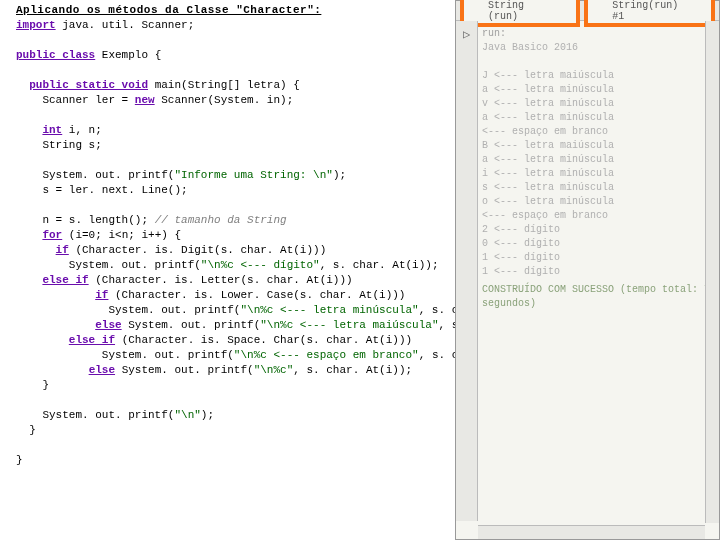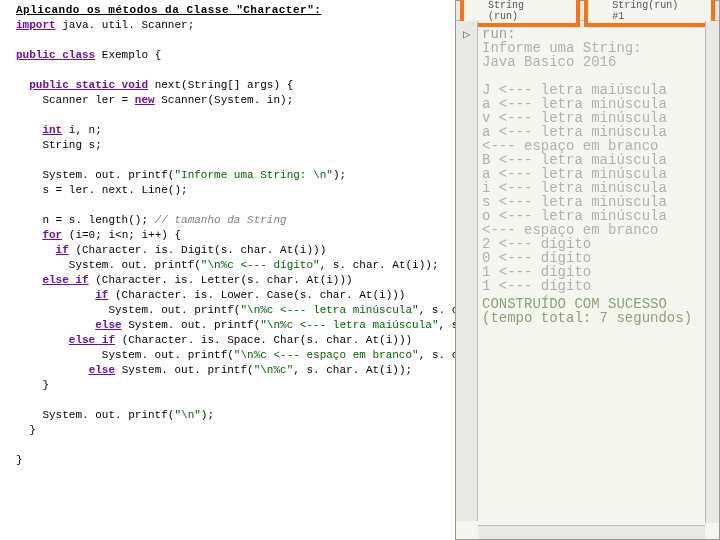--- a/index.html
+++ b/index.html
@@ -79,21 +79,21 @@
     font-size: 12px;
   }
   .right-pane .content {
     position: absolute;
     left: 22px;
     top: 20px;
     right: 0;
     padding: 6px 4px;
     color: #b0b0b0;
     font-family: "Courier New", monospace;
-    font-size: 14px;
+    font-size: 10px;
     line-height: 14px;
   }
   .right-pane .content .run { color: #a0a0a0; }
   .right-pane .footer {
     color: #8aa27a;
     margin-top: 4px;
   }
   .scrollbar-v {
     position: absolute;
     right: 0;
@@ -115,21 +115,21 @@
 </style>
 </head>
 <body>
 
 <div class="left-pane">
   <div class="title">Aplicando os métodos da Classe "Character":</div>
   <div class="code"><span class="kw">import</span><span> java. util. Scanner;</span>
 
 <span class="kw">public class</span><span> Exemplo {</span>
 
-  <span class="kw">public static void</span><span> next(String[] args) {</span>
+  <span class="kw">public static void</span><span> main(String[] letra) {</span>
 <span>    Scanner ler = </span><span class="kw">new</span><span> Scanner(System. in);</span>
 
     <span class="kw">int</span><span> i, n;</span>
 <span>    String s;</span>
 
 <span>    System. out. printf(</span><span class="str">"Informe uma String: \n"</span><span>);</span>
 <span>    s = ler. next. Line();</span>
 
 <span>    n = s. length(); </span><span class="com">// tamanho da String</span>
     <span class="kw">for</span><span> (i=0; i&lt;n; i++) {</span>
@@ -153,21 +153,20 @@
 <div class="right-pane">
   <div class="toolbar">
     <span class="tab">String (run)</span>
     <span class="tab">String(run) #1</span>
   </div>
   <div class="sidebar">
     <div>▷</div>
   </div>
   <div class="content">
     <div class="run">run:</div>
-    <div>Informe uma String:</div>
     <div>Java Basico 2016</div>
     <br>
     <div>J &lt;--- letra maiúscula</div>
     <div>a &lt;--- letra minúscula</div>
     <div>v &lt;--- letra minúscula</div>
     <div>a &lt;--- letra minúscula</div>
     <div>  &lt;--- espaço em branco</div>
     <div>B &lt;--- letra maiúscula</div>
     <div>a &lt;--- letra minúscula</div>
     <div>i &lt;--- letra minúscula</div>

